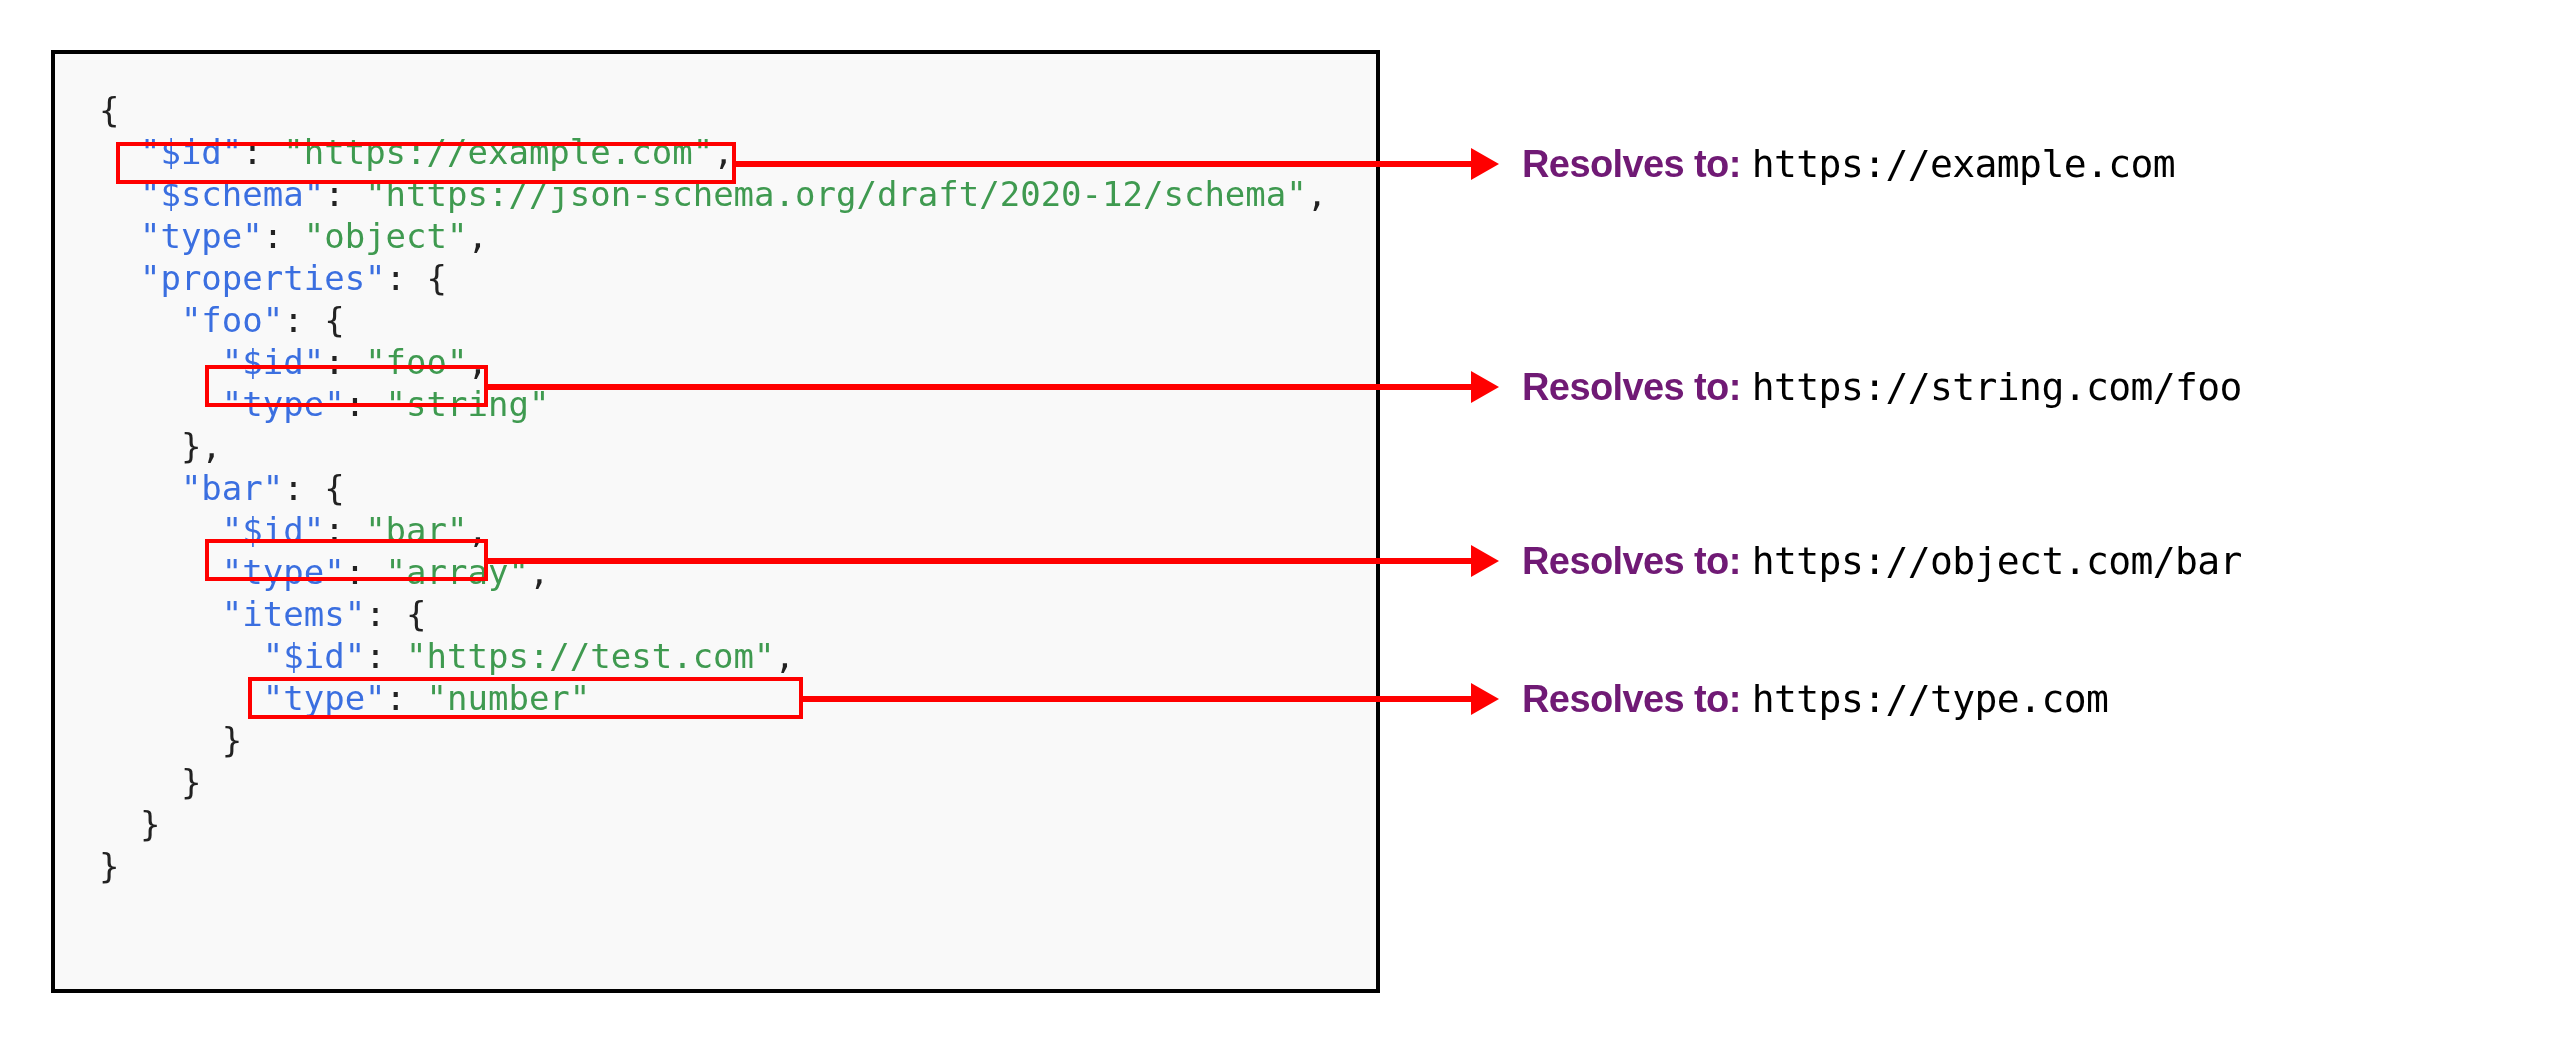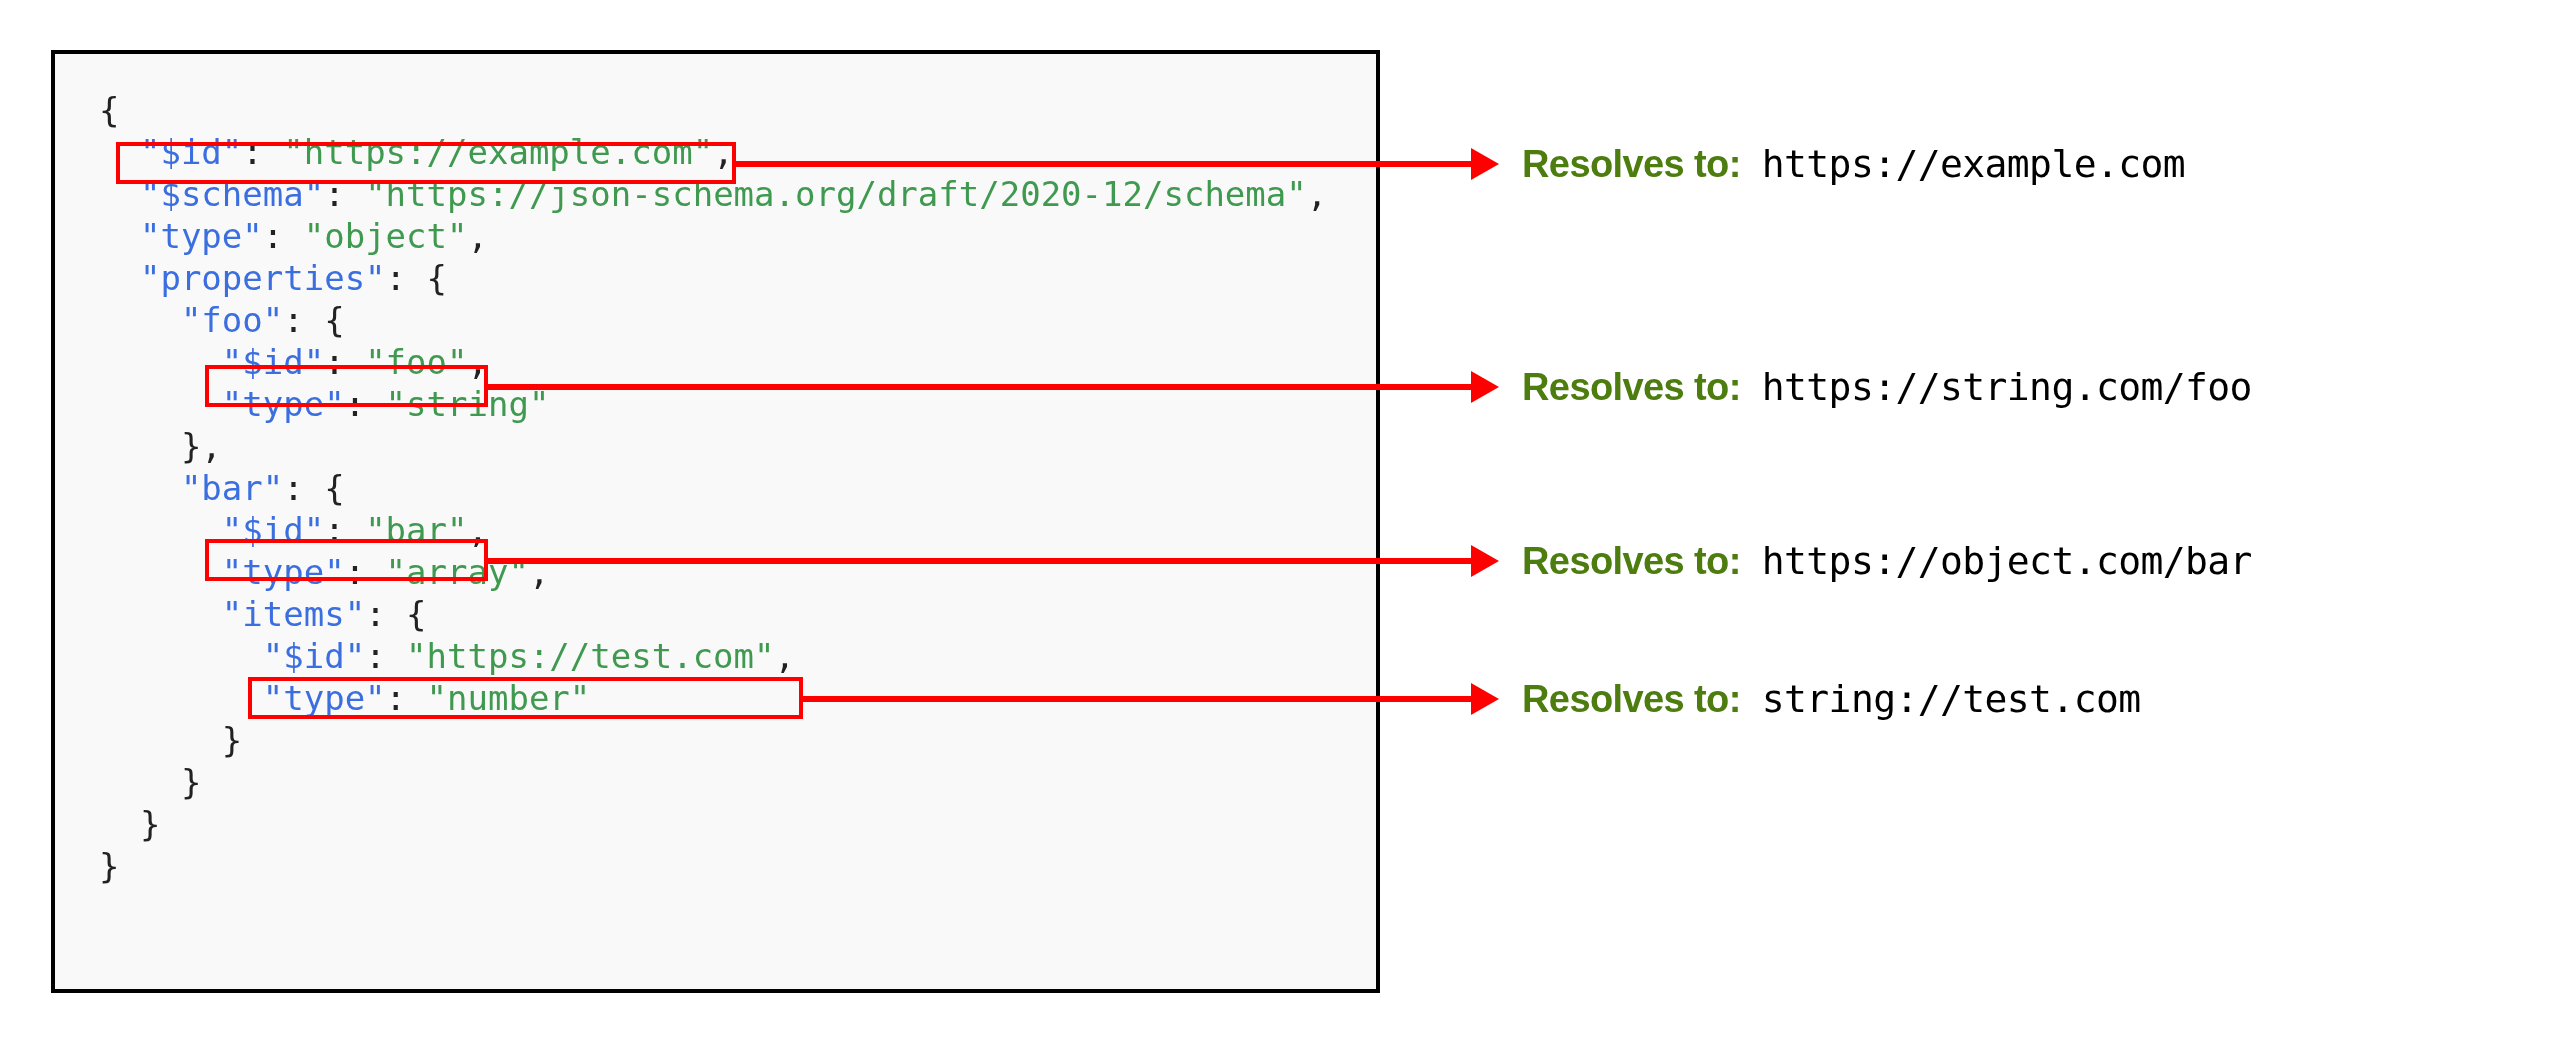--- a/index.html
+++ b/index.html
@@ -73,28 +73,28 @@
   .resolve-row {
     position: absolute;
     white-space: nowrap;
     display: flex;
     align-items: baseline;
   }
   .resolve-label {
     font-family: "Liberation Sans", sans-serif;
     font-weight: bold;
     font-size: 38px;
-    color: #4d7c0f;
+    color: #701a75;
     letter-spacing: -0.6px;
   }
   .resolve-url {
     font-family: "DejaVu Sans Mono", "Liberation Mono", monospace;
     font-size: 38px;
     color: #000000;
-    margin-left: 21px;
+    margin-left: 11px;
     letter-spacing: -0.6px;
   }
 </style>
 </head>
 <body>
 
 <div id="canvas">
 
   <div id="code-panel">
     <pre id="code-block"><span class="ln"><span class="tok-punct">{</span></span><span class="ln">  <span class="tok-key">"$id"</span><span class="tok-punct">: </span><span class="tok-str">"https://example.com"</span><span class="tok-punct">,</span></span><span class="ln">  <span class="tok-key">"$schema"</span><span class="tok-punct">: </span><span class="tok-str">"https://json-schema.org/draft/2020-12/schema"</span><span class="tok-punct">,</span></span><span class="ln">  <span class="tok-key">"type"</span><span class="tok-punct">: </span><span class="tok-str">"object"</span><span class="tok-punct">,</span></span><span class="ln">  <span class="tok-key">"properties"</span><span class="tok-punct">: {</span></span><span class="ln">    <span class="tok-key">"foo"</span><span class="tok-punct">: {</span></span><span class="ln">      <span class="tok-key">"$id"</span><span class="tok-punct">: </span><span class="tok-str">"foo"</span><span class="tok-punct">,</span></span><span class="ln">      <span class="tok-key">"type"</span><span class="tok-punct">: </span><span class="tok-str">"string"</span></span><span class="ln">    <span class="tok-punct">},</span></span><span class="ln">    <span class="tok-key">"bar"</span><span class="tok-punct">: {</span></span><span class="ln">      <span class="tok-key">"$id"</span><span class="tok-punct">: </span><span class="tok-str">"bar"</span><span class="tok-punct">,</span></span><span class="ln">      <span class="tok-key">"type"</span><span class="tok-punct">: </span><span class="tok-str">"array"</span><span class="tok-punct">,</span></span><span class="ln">      <span class="tok-key">"items"</span><span class="tok-punct">: {</span></span><span class="ln">        <span class="tok-key">"$id"</span><span class="tok-punct">: </span><span class="tok-str">"https://test.com"</span><span class="tok-punct">,</span></span><span class="ln">        <span class="tok-key">"type"</span><span class="tok-punct">: </span><span class="tok-str">"number"</span></span><span class="ln">      <span class="tok-punct">}</span></span><span class="ln">    <span class="tok-punct">}</span></span><span class="ln">  <span class="tok-punct">}</span></span><span class="ln"><span class="tok-punct">}</span></span></pre>
@@ -126,18 +126,18 @@
       <div class="resolve-row" style="left: 1522px; top: 365px;">
         <span class="resolve-label">Resolves to:</span>
         <span class="resolve-url">https://string.com/foo</span>
       </div>
       <div class="resolve-row" style="left: 1522px; top: 539px;">
         <span class="resolve-label">Resolves to:</span>
         <span class="resolve-url">https://object.com/bar</span>
       </div>
       <div class="resolve-row" style="left: 1522px; top: 677px;">
         <span class="resolve-label">Resolves to:</span>
-        <span class="resolve-url">string://test.com</span>
+        <span class="resolve-url">https://type.com</span>
       </div>
     </div>
 
 </div>
 
 
 </body></html>

